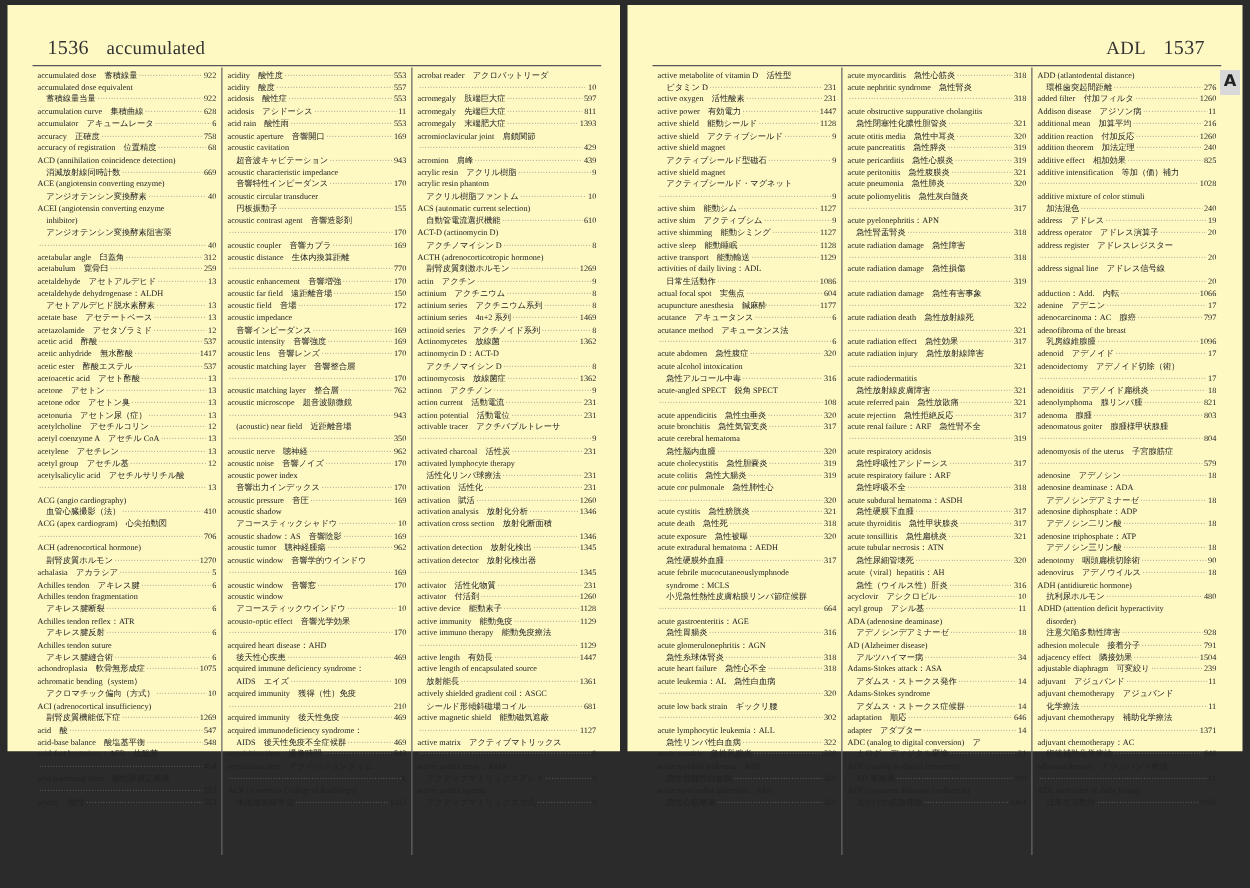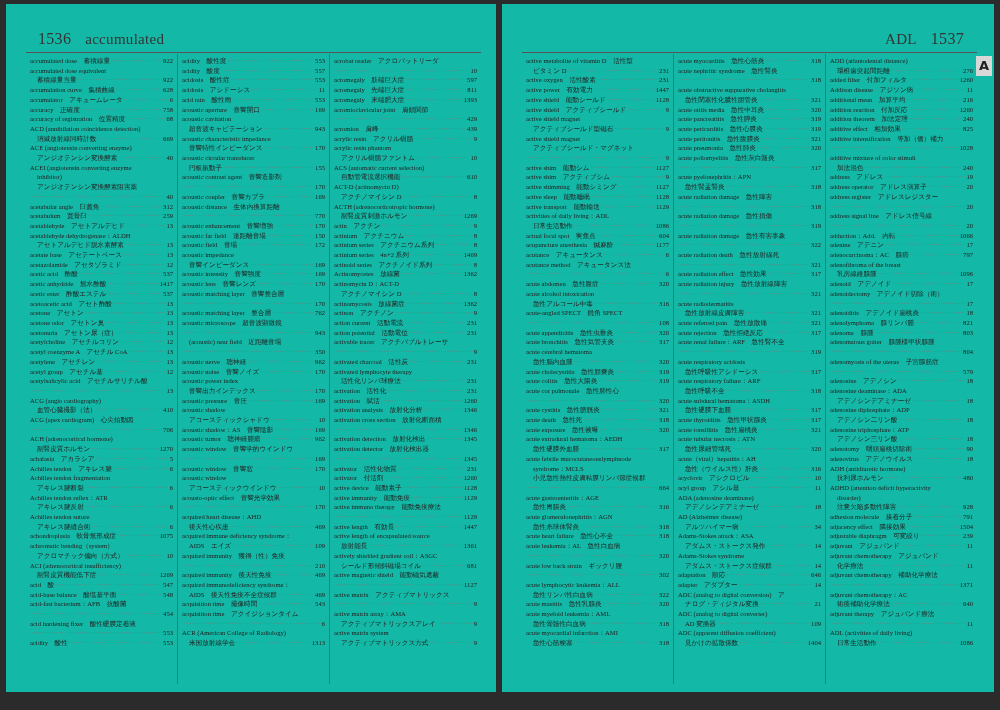--- a/index.html
+++ b/index.html
@@ -4,21 +4,21 @@
 <style>
   html, body { margin:0; padding:0; }
   body {
     width:1000px; height:710px; overflow:hidden;
     background:#2b2b2b;
     font-family:"DejaVu Serif", serif;
     color:#222;
   }
   .spread { position:absolute; left:0; top:0; width:1000px; height:710px; }
   .page {
-    position:absolute; top:4px; height:688px; background:#14b8a6;
+    position:absolute; top:4px; height:597px; background:#fef9c3;
   }
   .page.left { left:6px; width:490px; }
   .page.right { left:502px; width:492px; }
   .running-head {
     position:absolute; top:26px; font-size:15px; color:#333;
     font-family:"Liberation Serif", serif; letter-spacing:0.3px;
   }
   .left .running-head { left:32px; }
   .right .running-head { right:30px; }
   .running-head .pg { font-size:16px; margin-right:14px; }

